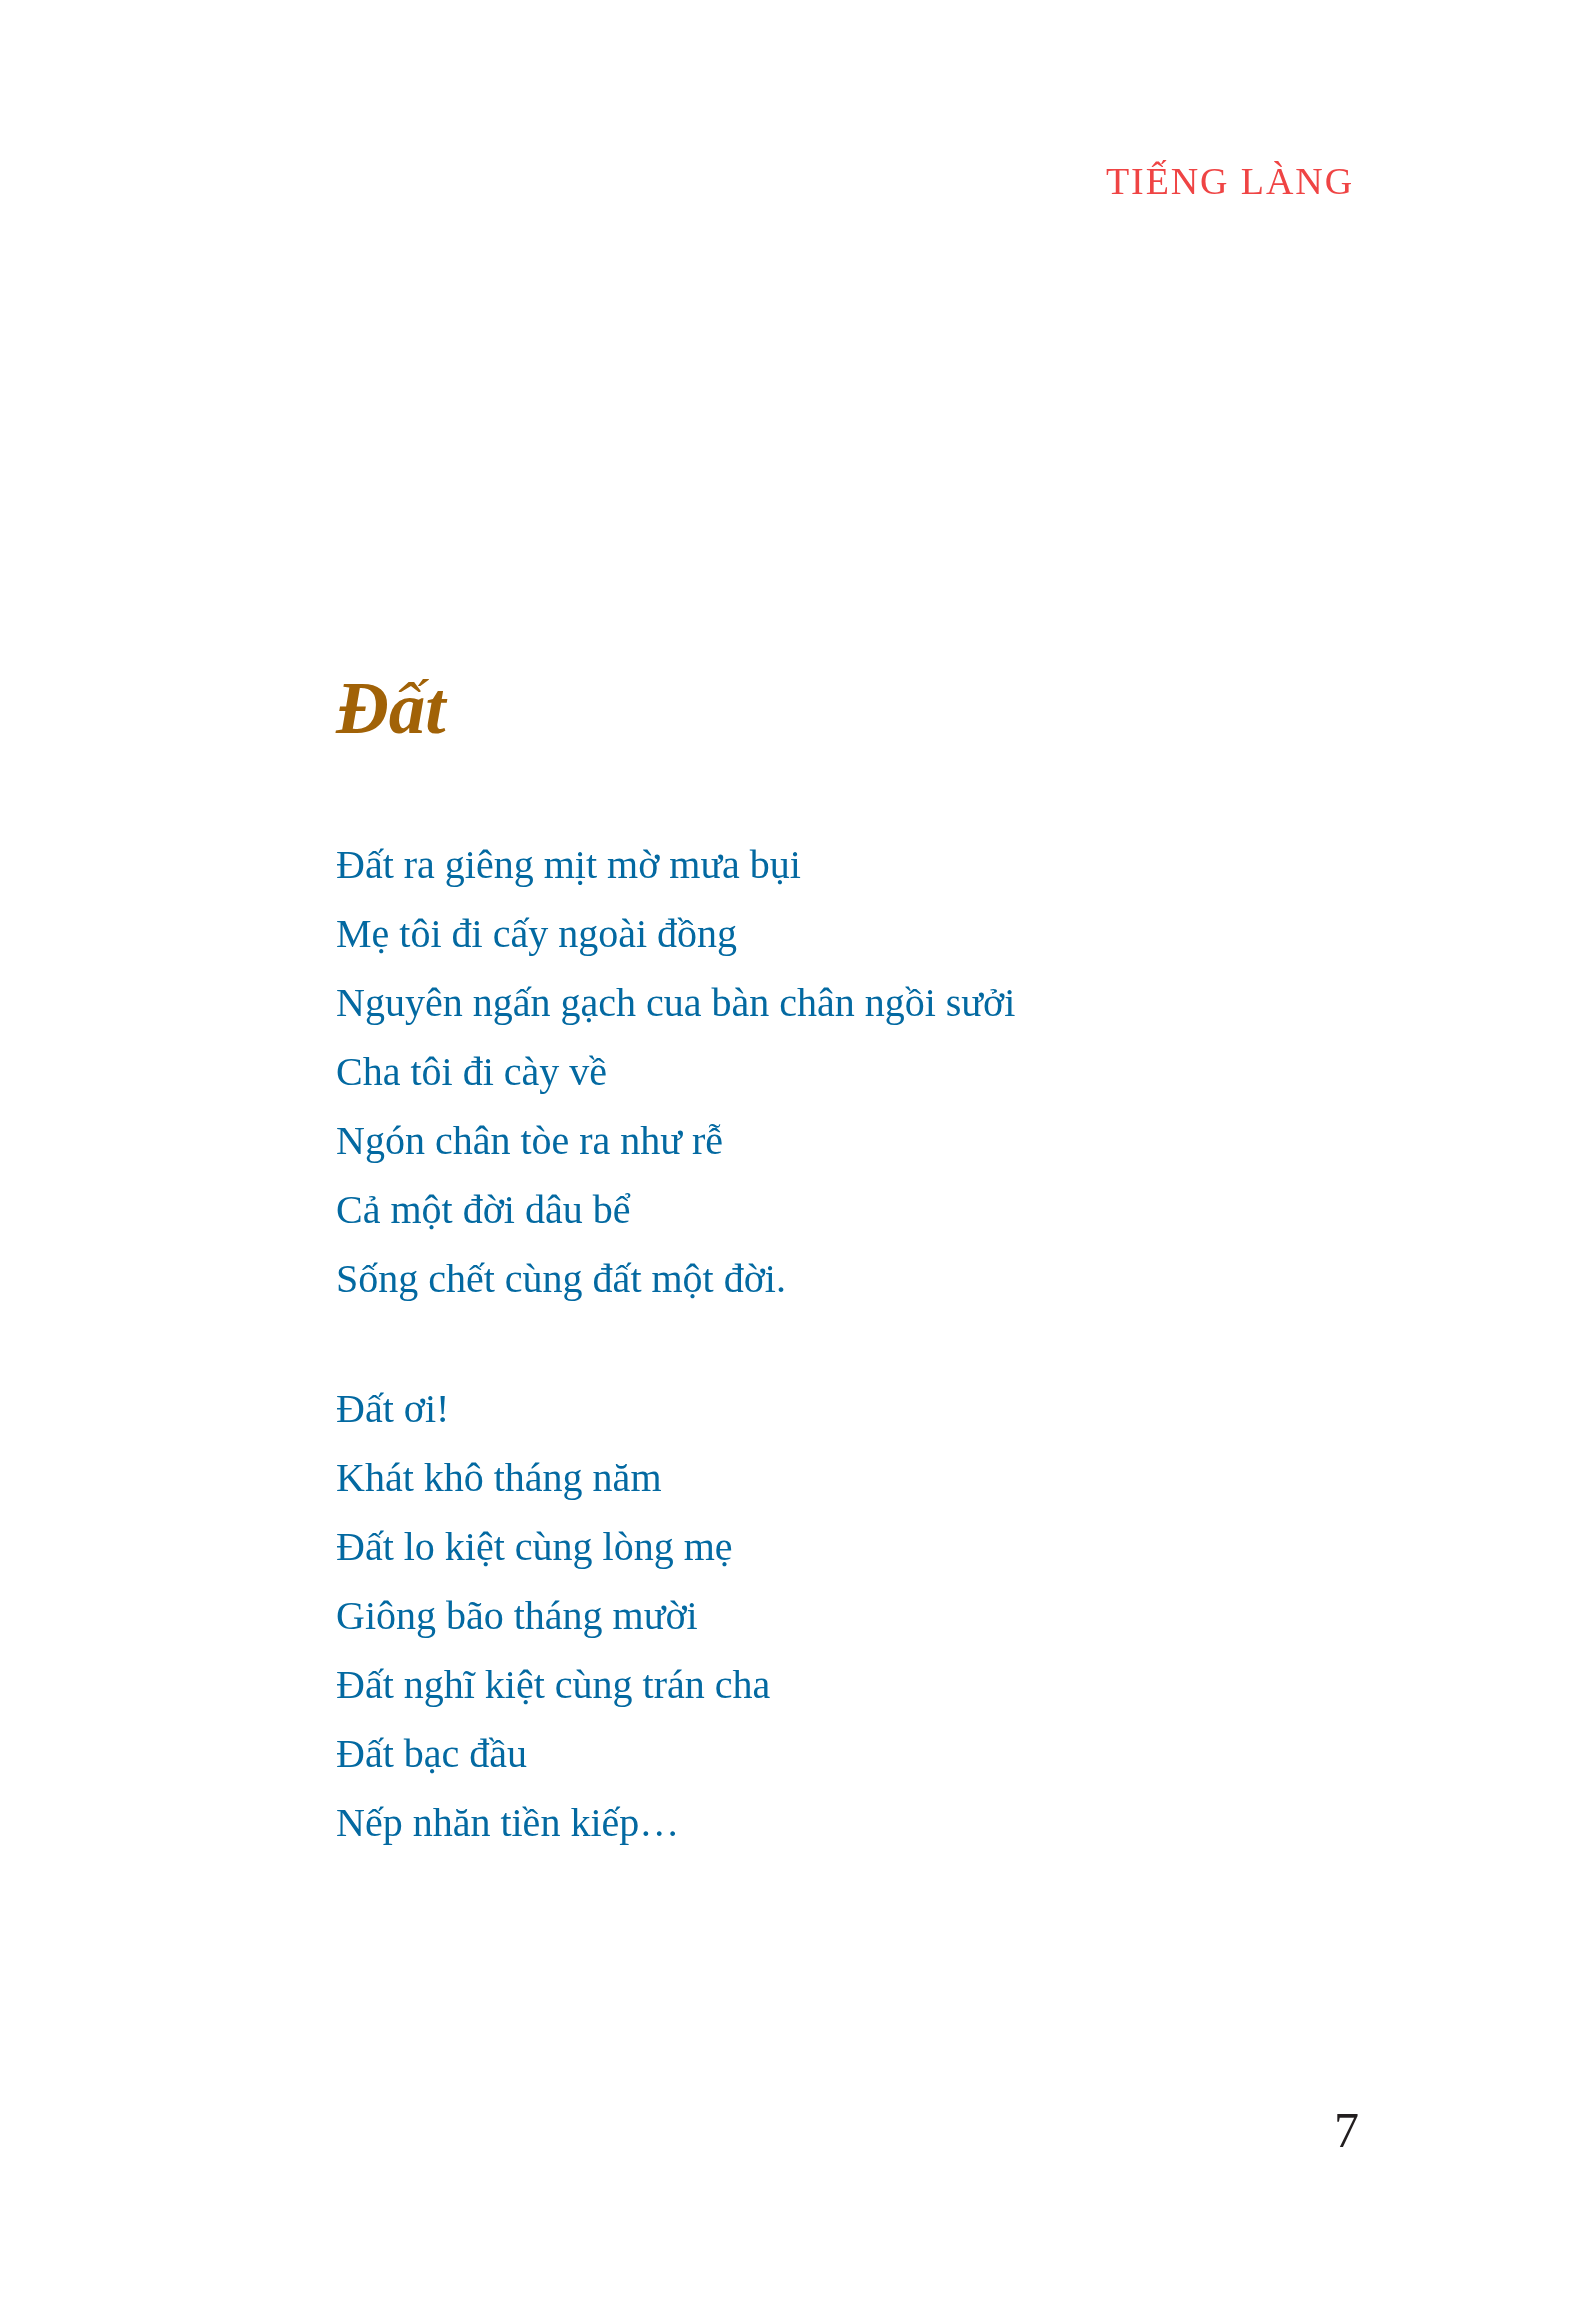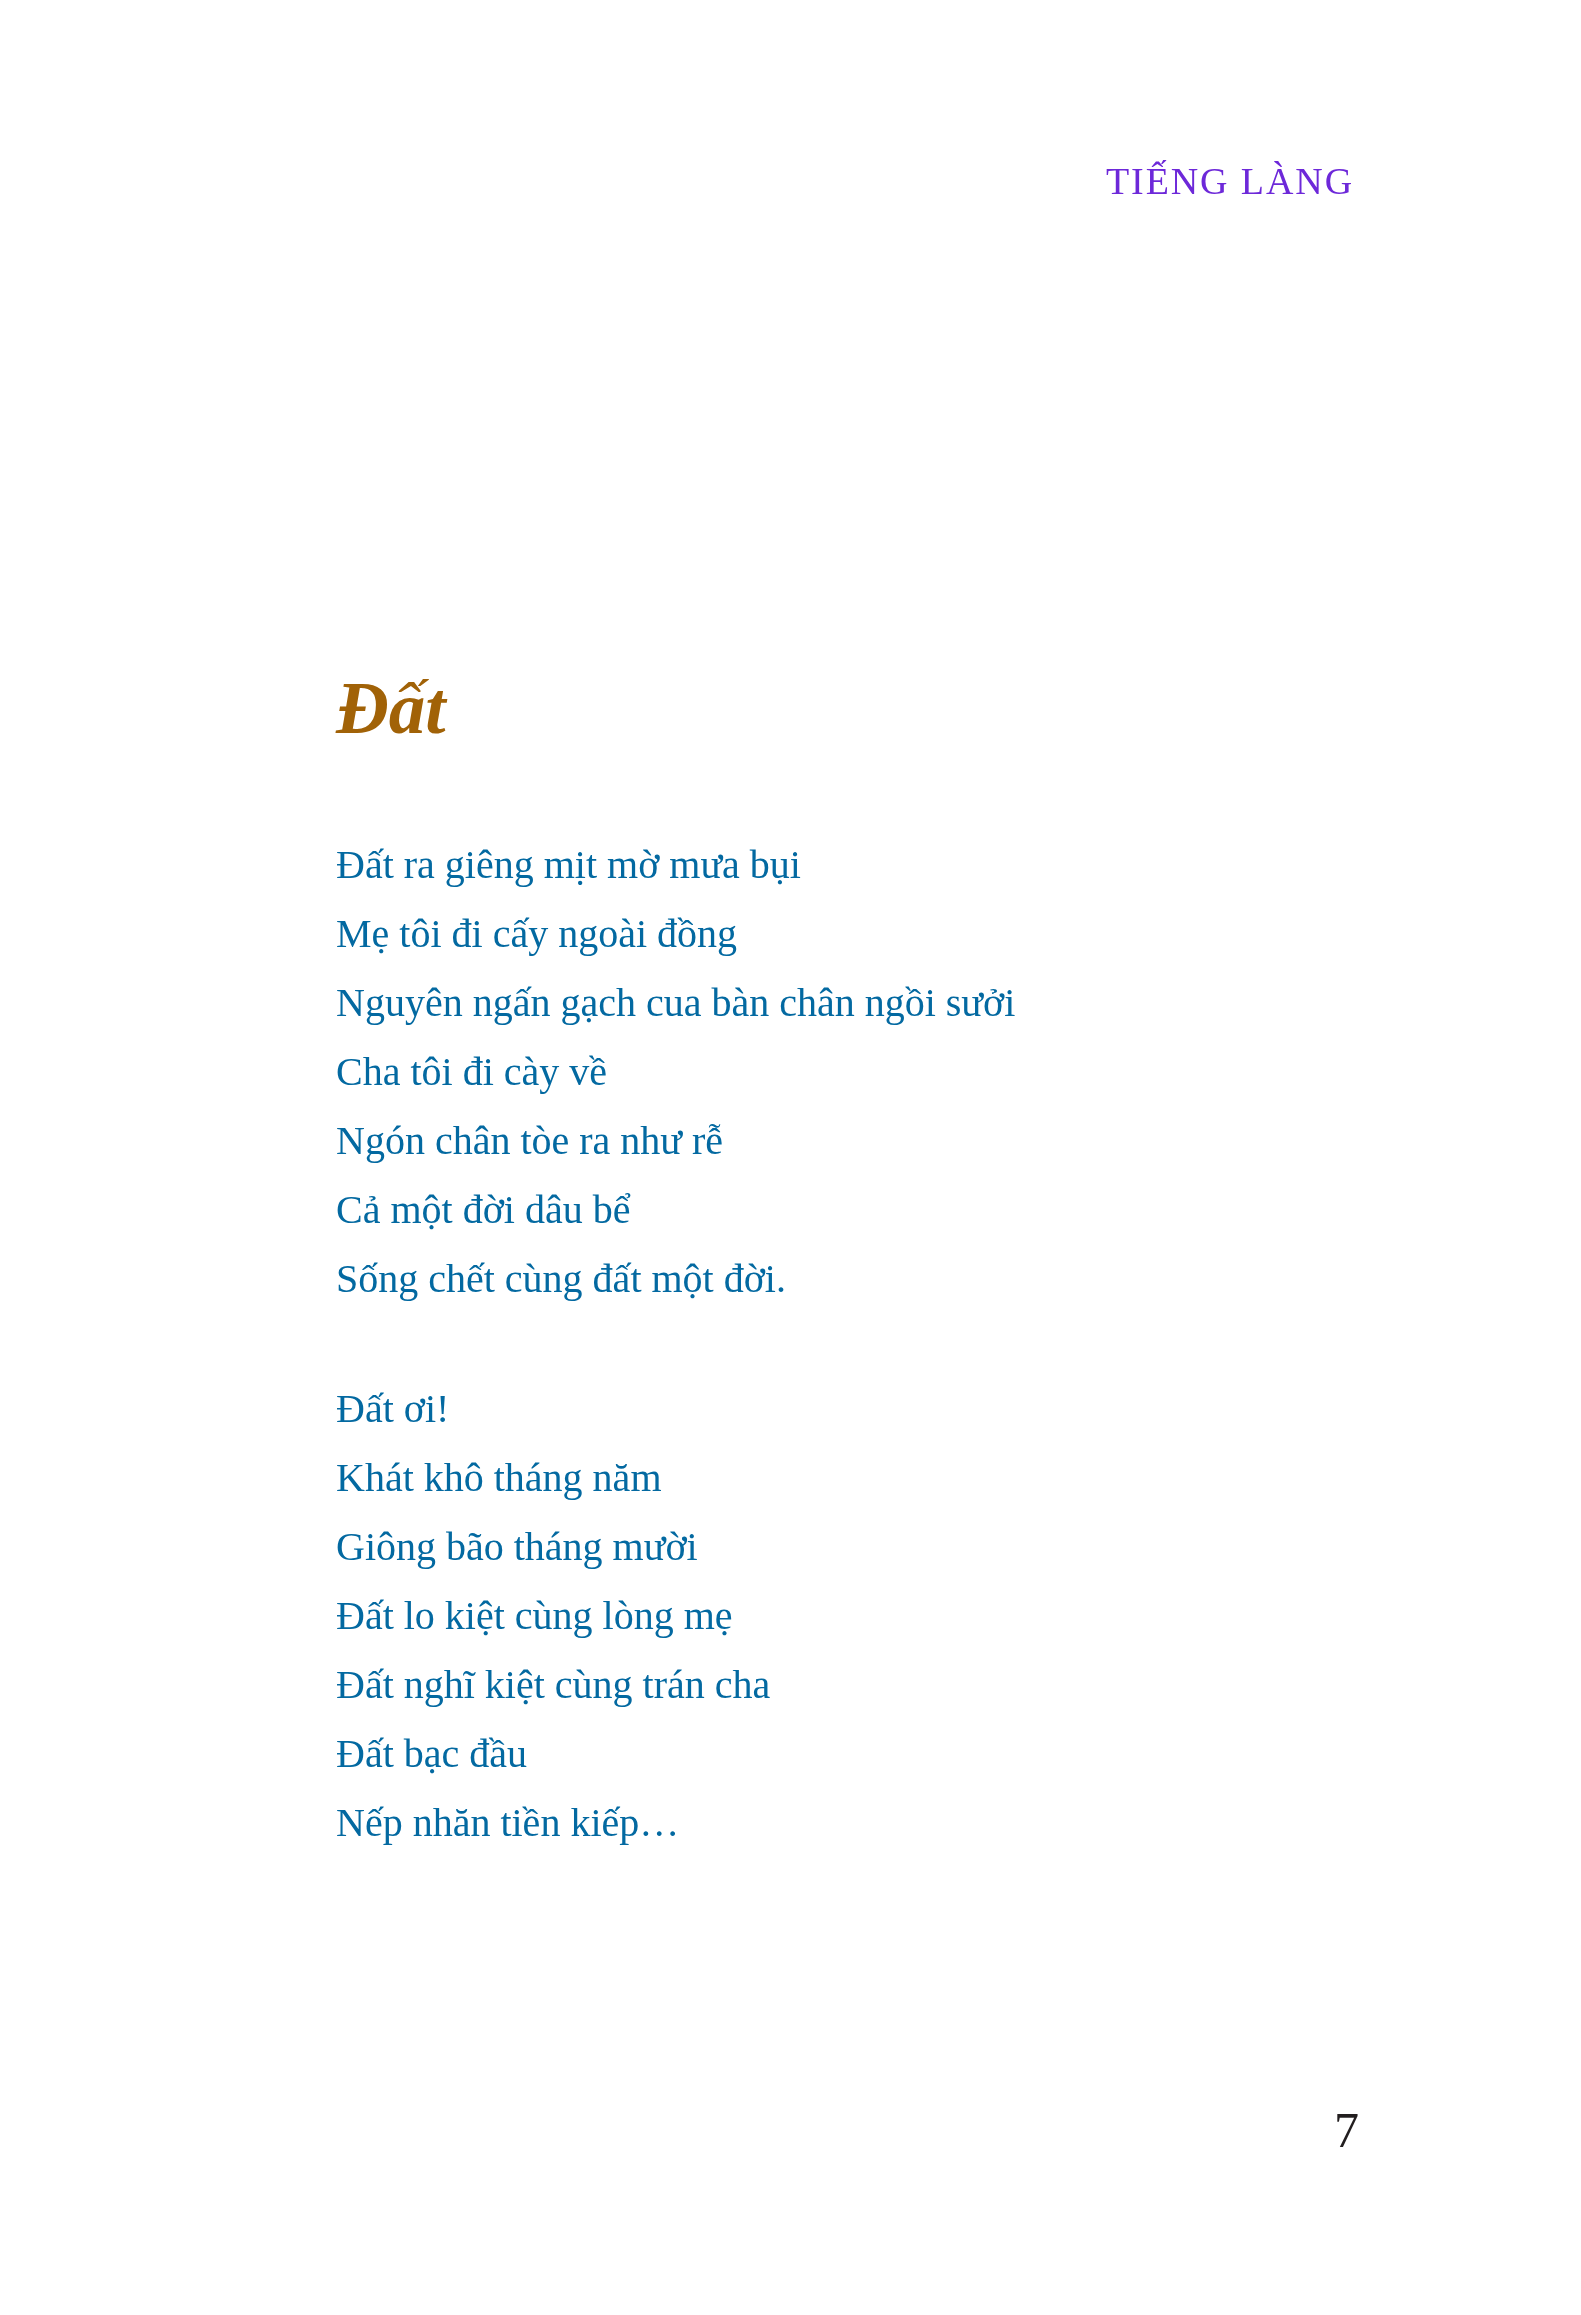--- a/index.html
+++ b/index.html
@@ -16,21 +16,21 @@
     font-family: "Liberation Serif", "DejaVu Serif", serif;
     overflow: hidden;
   }
   .running-header {
     position: absolute;
     top: 159px;
     right: 227px;
     font-size: 38px;
     line-height: 1.2;
     letter-spacing: 1.9px;
-    color: #6d28d9;
+    color: #ef4444;
     text-align: right;
   }
   .poem-title {
     position: absolute;
     top: 669px;
     left: 336px;
     font-size: 73px;
     line-height: 1.1;
     font-weight: bold;
     font-style: italic;
@@ -77,22 +77,22 @@
       <div class="poem-line">Nguyên ngấn gạch cua bàn chân ngồi sưởi</div>
       <div class="poem-line">Cha tôi đi cày về</div>
       <div class="poem-line">Ngón chân tòe ra như rễ</div>
       <div class="poem-line">Cả một đời dâu bể</div>
       <div class="poem-line">Sống chết cùng đất một đời.</div>
     </div>
 
     <div class="stanza">
       <div class="poem-line">Đất ơi!</div>
       <div class="poem-line">Khát khô tháng năm</div>
+      <div class="poem-line">Đất lo kiệt cùng lòng mẹ</div>
       <div class="poem-line">Giông bão tháng mười</div>
-      <div class="poem-line">Đất lo kiệt cùng lòng mẹ</div>
       <div class="poem-line">Đất nghĩ kiệt cùng trán cha</div>
       <div class="poem-line">Đất bạc đầu</div>
       <div class="poem-line">Nếp nhăn tiền kiếp…</div>
     </div>
 
   </div>
 
   <div class="page-number">7</div>
 
 </div>

